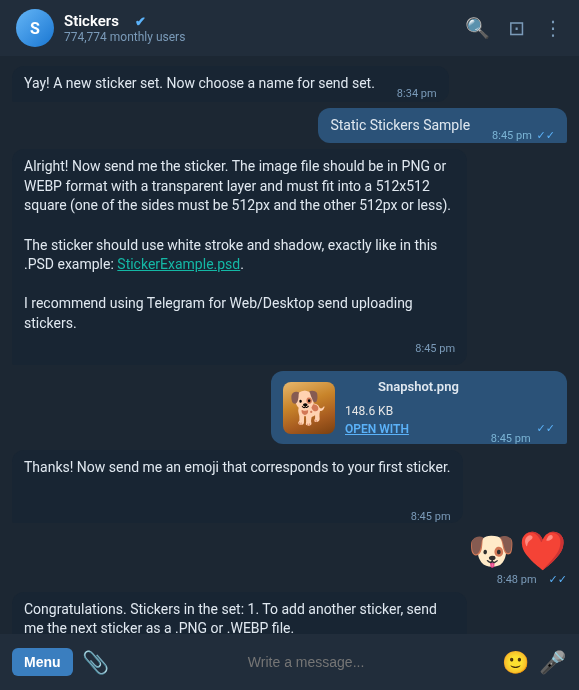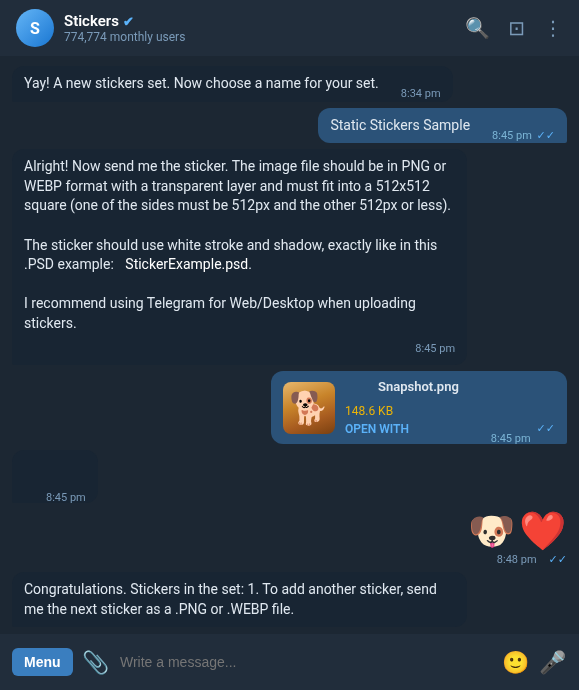--- a/index.html
+++ b/index.html
@@ -36,21 +36,21 @@
       display: flex;
       align-items: center;
       justify-content: center;
       color: white;
       font-size: 16px;
       font-weight: bold;
     }
     .header-info .title {
       display: flex;
       align-items: center;
-      gap: 4px;
+      gap: 16px;
       color: #fff;
       font-size: 15px;
       font-weight: 600;
     }
     .verified-icon {
       color: #5bb2f9;
       font-size: 13px;
     }
     .header-info .subtitle {
       color: #7a9ab8;
@@ -155,51 +155,52 @@
       flex: 1;
     }
     .file-name {
       font-size: 13px;
       font-weight: 600;
       color: #e0e8f0;
       margin-left: 33px;
     }
     .file-size {
       font-size: 12px;
-      color: #eab308;
+      color: #e5e5e5;
       margin-top: 10px;
     }
     .file-open {
       font-size: 12px;
       color: #5bb2f9;
       font-weight: 600;
       margin-top: 4px;
       cursor: pointer;
+      text-decoration: underline;
     }
     .emoji-wrapper {
       display: flex;
       flex-direction: column;
       align-items: flex-end;
     }
     .emoji-row {
       display: flex;
       align-items: flex-end;
       gap: 4px;
     }
     .emoji-time-row {
       display: flex;
       align-items: center;
       gap: 10px;
       justify-content: flex-end;
     }
 
     
     .link {
-      color: #ffffff;
-      margin-left: 8px;
+      color: #14b8a6;
+      text-decoration: underline;
     }
 
     
     .input-bar {
       background-color: #212d3b;
       padding: 8px 12px;
       display: flex;
       align-items: center;
       gap: 10px;
       height: 56px;
@@ -220,20 +221,21 @@
       font-size: 22px;
       cursor: pointer;
     }
     .input-field {
       flex: 1;
       background: transparent;
       border: none;
       outline: none;
       color: #7a9ab8;
       font-size: 14px;
+      text-align: center;
     }
     .emoji-btn {
       color: #7a9ab8;
       font-size: 22px;
       cursor: pointer;
     }
     .mic-btn {
       color: #7a9ab8;
       font-size: 22px;
       cursor: pointer;
@@ -264,54 +266,55 @@
   <div class="header-icons">
     <span class="header-icon">🔍</span>
     <span class="header-icon">⊡</span>
     <span class="header-icon">⋮</span>
   </div>
 </div>
 
 <div class="messages">
 
   <div class="bubble-in clearfix">
-    <span>Yay! A new stickers set. Now choose a name for your set.</span>
+    <span>Yay! A new sticker set. Now choose a name for send set.</span>
     <span class="bubble-time">8:34 pm</span>
   </div>
 
   <div class="bubble-out clearfix">
     <span>Static Stickers Sample</span>
     <span class="bubble-time">8:45 pm <span class="read-tick">✓✓</span></span>
   </div>
 
   <div class="bubble-in">
     <p>Alright! Now send me the sticker. The image file should be in PNG or WEBP format with a transparent layer and must fit into a 512x512 square (one of the sides must be 512px and the other 512px or less).</p>
     <br>
     <p>The sticker should use white stroke and shadow, exactly like in this .PSD example: <a class="link">StickerExample.psd</a>.</p>
     <br>
-    <p>I recommend using Telegram for Web/Desktop when uploading stickers.</p>
+    <p>I recommend using Telegram for Web/Desktop send uploading stickers.</p>
     <div style="text-align:right; margin-top:4px;">
       <span class="bubble-time" style="float:none; display:inline-block; position:static;">8:45 pm</span>
     </div>
   </div>
 
   <div class="bubble-file">
     <div class="file-thumb-shiba"></div>
     <div class="file-info">
       <div class="file-name">Snapshot.png</div>
       <div class="file-size">148.6 KB</div>
       <div class="file-open">OPEN WITH</div>
     </div>
     <div style="align-self:flex-end; text-align:right;">
       <span class="bubble-time" style="float:none; display:inline-block; color:#7ab3d4; font-size:11px;">8:45 pm</span>
       <span class="read-tick">✓✓</span>
     </div>
   </div>
 
   <div class="bubble-in clearfix">
+    <p>Thanks! Now send me an emoji that corresponds to your first sticker.</p>
     <br>
     <span class="bubble-time">8:45 pm</span>
   </div>
 
   <div class="emoji-wrapper">
     <div class="emoji-row">
       <span style="font-size:38px;">🐶</span>
       <span style="font-size:38px;">❤️</span>
     </div>
     <div class="emoji-time-row">

